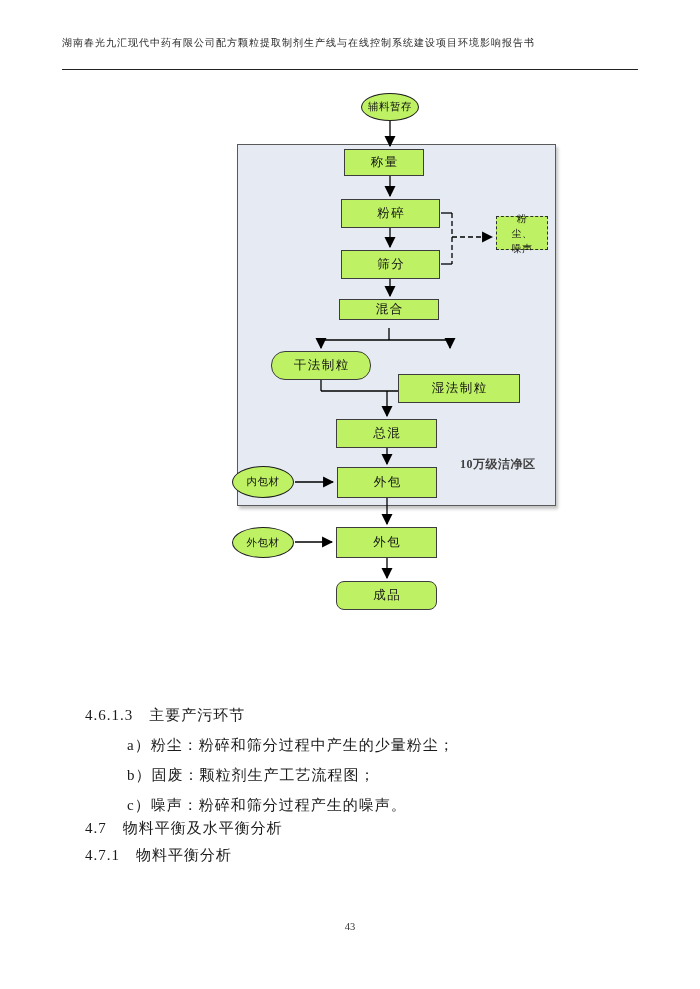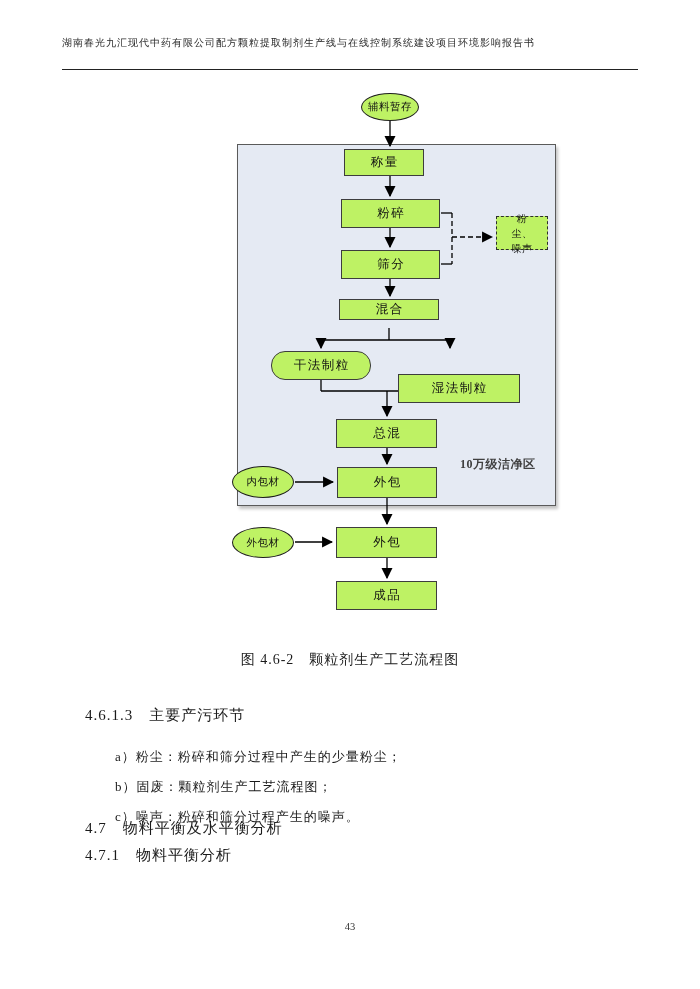--- a/index.html
+++ b/index.html
@@ -41,21 +41,21 @@
   }
   
   .caption {
     position:absolute; left:0; top:651px; width:700px; text-align:center;
     font-size:14px; letter-spacing:1px; white-space:pre;
   }
   .heading {
     position:absolute; left:85px; font-size:15px; letter-spacing:1px; white-space:pre;
   }
   .list-item {
-    position:absolute; left:115px; font-size:13px; letter-spacing:1px; white-space:pre;margin-top:12px;
+    position:absolute; left:127px; font-size:15px; letter-spacing:1px; white-space:pre;
   }
   .page-number {
     position:absolute; left:0; top:921px; width:700px; text-align:center;
     font-size:10.5px; color:#333;
   }
 </style>
 </head>
 <body>
 
 <div class="page">
@@ -117,23 +117,22 @@
   <div class="node" style="left:336px;top:419px;width:101px;height:29px;">总混</div>
 
   <div class="node ellipse" style="left:232px;top:466px;width:62px;height:32px;">内包材</div>
 
   <div class="node" style="left:337px;top:467px;width:100px;height:31px;">外包</div>
 
   <div class="node ellipse" style="left:232px;top:527px;width:62px;height:31px;">外包材</div>
 
   <div class="node" style="left:336px;top:527px;width:101px;height:31px;">外包</div>
 
-  <div class="node" style="left:336px;top:581px;width:101px;height:29px;">成品</div>
+  <div class="node" style="left:336px;top:581px;width:101px;height:29px;border-radius:8px;">成品</div>
 
-  <div class="caption">图 4.6-2　颗粒剂生产工艺流程图</div>
 
   <div class="heading" style="top:706px;">4.6.1.3　主要产污环节</div>
   <div class="list-item" style="top:736px;">a）粉尘：粉碎和筛分过程中产生的少量粉尘；</div>
   <div class="list-item" style="top:766px;">b）固废：颗粒剂生产工艺流程图；</div>
   <div class="list-item" style="top:796px;">c）噪声：粉碎和筛分过程产生的噪声。</div>
   <div class="heading" style="top:819px;">4.7　物料平衡及水平衡分析</div>
   <div class="heading" style="top:846px;">4.7.1　物料平衡分析</div>
 
   <div class="page-number">43</div>
 

